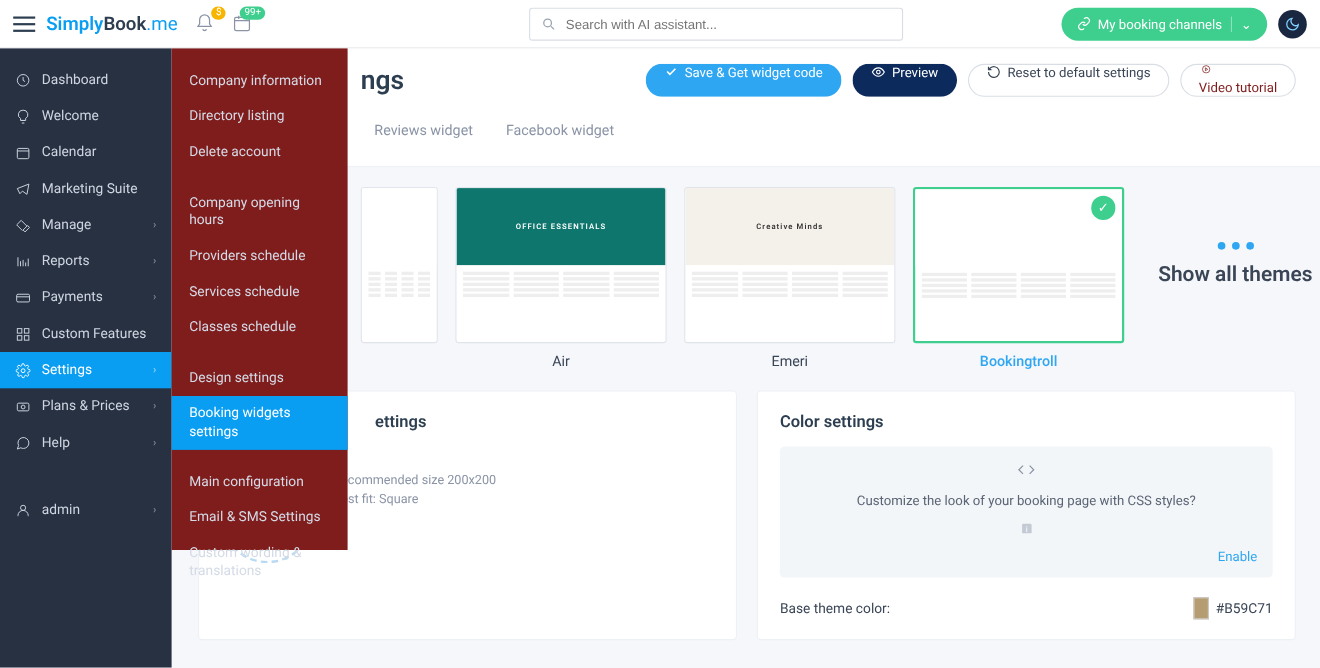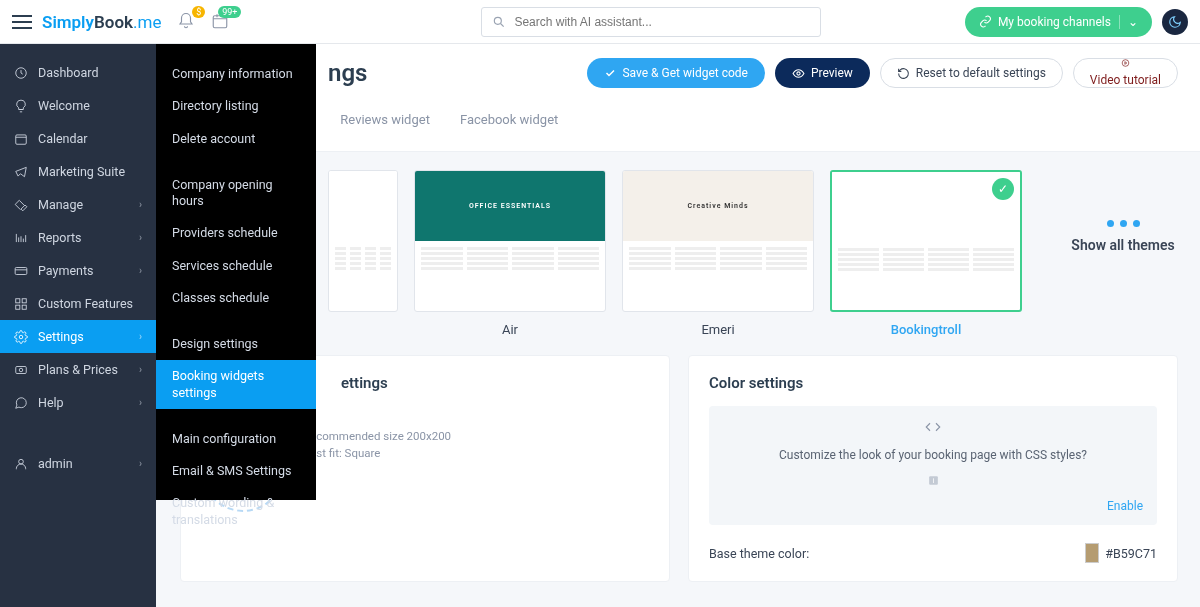--- a/index.html
+++ b/index.html
@@ -21,48 +21,48 @@
 .channels-btn { background: #3ecf8e; color: #fff; border-radius: 16px; height: 30px; padding: 0 14px; display: flex; align-items: center; gap: 6px; font-size: 12px; cursor: pointer; }
 .channels-btn .arrow { border-left: 1px solid rgba(255,255,255,0.4); padding-left: 8px; margin-left: 2px; }
 .theme-toggle { width: 26px; height: 26px; border-radius: 50%; background: #1a2740; display: flex; align-items: center; justify-content: center; color: #7fd1ff; cursor: pointer; }
 .sidebar { position: absolute; left: 0; top: 44px; bottom: 0; width: 156px; background: #273142; color: #cfd6e1; padding-top: 12px; z-index: 5; }
 .nav-item { display: flex; align-items: center; gap: 10px; padding: 9px 14px; font-size: 12.5px; cursor: pointer; position: relative; }
 .nav-item .chev { margin-left: auto; font-size: 10px; opacity: 0.6; }
 .nav-item.active { background: #0a9ef2; color: #fff; }
 .nav-icon { width: 14px; height: 14px; display: inline-flex; align-items: center; justify-content: center; }
 .red-box { position: absolute; border: 2px solid #d9001b; pointer-events: none; }
 .red-num { position: absolute; color: #d9001b; font-weight: 700; font-size: 12px; }
-.submenu { position: absolute; left: 156px; top: 44px; width: 160px; background: #000000; color: #d4dbe6; padding: 14px 0 18px; z-index: 6; height: 456px; }
+.submenu { position: absolute; left: 156px; top: 44px; width: 160px; background: #7f1d1d; color: #d4dbe6; padding: 14px 0 18px; z-index: 6; height: 456px; }
 .sub-item { font-size: 12.5px; padding: 8px 16px; cursor: pointer; line-height: 1.3; }
 .sub-item.active { background: #0a9ef2; color: #fff; }
 .sub-divider { height: 14px; }
 .main { position: absolute; left: 156px; right: 0; top: 44px; bottom: 0; background: #f5f7fa; overflow: hidden; }
 .page-hdr { background: #fff; padding: 14px 22px 24px; border-bottom: 1px solid #edf0f4; }
 .page-title-row { display: flex; align-items: center; }
 .page-title { font-size: 24px; font-weight: 600; color: #2c3e50; }
 .hdr-actions { margin-left: auto; display: flex; gap: 10px; }
-.btn { height: 30px; border-radius: 15px; padding: 0 16px; display: flex; align-items: center; gap: 6px; font-size: 12px; cursor: pointer; border: 1px solid transparent; }
+.btn { height: 30px; border-radius: 15px; padding: 0 16px; display: flex; align-items: flex-start; gap: 6px; font-size: 12px; cursor: pointer; border: 1px solid transparent; }
 .btn-save { background: #2fa6f2; color: #fff; }
 .btn-preview { background: #0c2a5b; color: #fff; }
 .btn-reset { background: #fff; border-color: #d9dee5; color: #3a4556; }
 .btn-video { background: #fff; border-color: #d9dee5; color: #7f1d1d; flex-direction: column; }
 .tabs { display: flex; gap: 30px; margin-top: 24px; color: #8a94a6; font-size: 13px; }
 .tab { cursor: pointer; }
 .content { padding: 18px 22px; display: flex; gap: 18px; }
 .themes-row { display: flex; gap: 16px; align-items: flex-start; }
 .theme-card { width: 192px; }
 .theme-thumb { width: 192px; height: 142px; background: #fff; border: 1px solid #e1e5eb; border-radius: 3px; position: relative; overflow: hidden; }
 .theme-thumb.selected { border: 2px solid #3ecf8e; }
 .check-badge { position: absolute; top: 6px; right: 6px; width: 22px; height: 22px; border-radius: 50%; background: #3ecf8e; color: #fff; display: flex; align-items: center; justify-content: center; font-size: 12px; }
 .theme-label { text-align: center; margin-top: 10px; font-size: 13px; color: #3a4556; }
 .theme-label.selected { color: #2fa6f2; font-weight: 500; }
 .more-themes { display: flex; flex-direction: column; align-items: center; justify-content: center; padding-top: 50px; width: 170px; }
 .dots { display: flex; gap: 6px; margin-bottom: 10px; }
 .dots span { width: 7px; height: 7px; border-radius: 50%; background: #2fa6f2; }
-.show-all { font-size: 14px; font-weight: 600; color: #3a4556; cursor: pointer; }
+.show-all { font-size: 19px; font-weight: 600; color: #3a4556; cursor: pointer; }
 .panels { display: flex; gap: 18px; padding: 0 22px; }
 .panel { background: #fff; border: 1px solid #edf0f4; border-radius: 4px; padding: 18px 20px; flex: 1; }
 .panel-title { font-size: 15px; font-weight: 600; color: #2c3e50; margin-bottom: 14px; }
 .review-row { display: flex; gap: 18px; align-items: flex-start; }
 .review-label { font-size: 12px; color: #5a6473; margin-bottom: 8px; }
 .img-circle { width: 84px; height: 84px; border: 2px dashed #b7d9f5; border-radius: 50%; display: flex; align-items: center; justify-content: center; color: #b7d9f5; }
 .img-meta { font-size: 11.5px; color: #8a94a6; line-height: 1.5; }
 .css-bar { background: #f3f6f9; border-radius: 4px; padding: 12px 14px; display: flex; align-items: center; gap: 12px; font-size: 12px; color: #5a6473; flex-direction: column; }
 .css-bar .enable { margin-left: auto; color: #2fa6f2; cursor: pointer; }
 .base-color-row { display: flex; align-items: center; justify-content: space-between; margin-top: 18px; font-size: 12.5px; color: #3a4556; }

